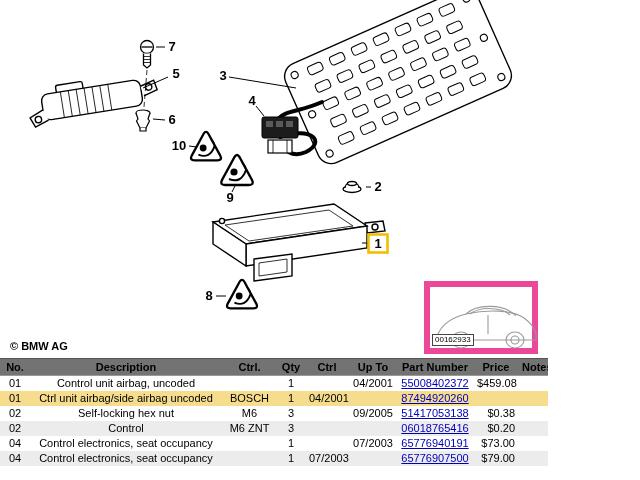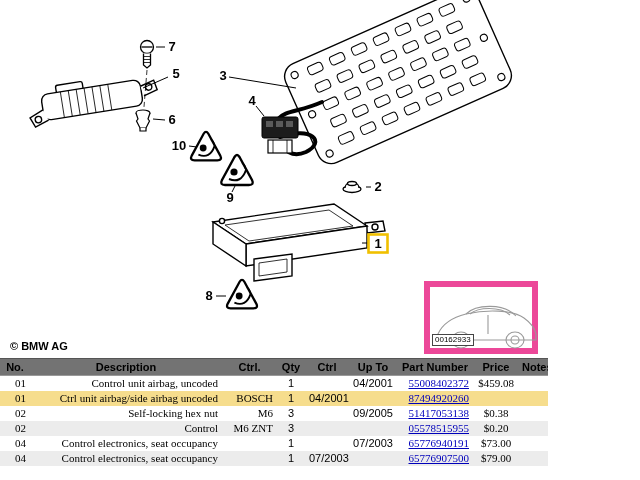--- a/index.html
+++ b/index.html
@@ -29,21 +29,21 @@
     background:#737373; font-weight:bold; text-align:center;
     border-top:1px solid #555; border-bottom:1px solid #999;
     padding:2px 3px; height:17px; white-space:nowrap; overflow:hidden;
   }
   table.parts td {
     padding:1px 4px; height:15px; white-space:nowrap; overflow:hidden;
     background:#fff;
   }
   table.parts tbody tr:nth-child(even) td { background:#ececec; }
   table.parts tbody tr.highlight td { background:#f6dd8d; }
-  .al { text-align:right;font-family:Liberation Serif, serif; } .ac { text-align:center; } .ar { text-align:center;font-family:Liberation Serif, serif; }
+  .al { text-align:center; } .ac { text-align:center; } .ar { text-align:right; }
   a.part-link { color:#0000bb; text-decoration:underline; cursor:pointer; }
   svg text.callout { font-family:"Liberation Sans", sans-serif; font-size:13px; font-weight:bold; }
 </style>
 </head>
 <body>
 
 <div class="diagram-wrap">
 <svg width="640" height="358" viewBox="0 0 640 358">
 
   <g transform="translate(398,76) rotate(-24)">
@@ -272,21 +272,21 @@
       <td class="ar">$0.38</td>
       <td class="al"></td>
     </tr>
     <tr>
       <td class="al">02</td>
       <td class="al">Control</td>
       <td class="al">M6 ZNT</td>
       <td class="ac">3</td>
       <td class="ac"></td>
       <td class="ac"></td>
-      <td class="al"><a class="part-link">05578515955</a></td>
+      <td class="al"><a class="part-link">06018765416</a></td>
       <td class="ar">$0.20</td>
       <td class="al"></td>
     </tr>
     <tr>
       <td class="al">04</td>
       <td class="al">Control electronics, seat occupancy</td>
       <td class="al"></td>
       <td class="ac">1</td>
       <td class="ac"></td>
       <td class="ac">07/2003</td>

